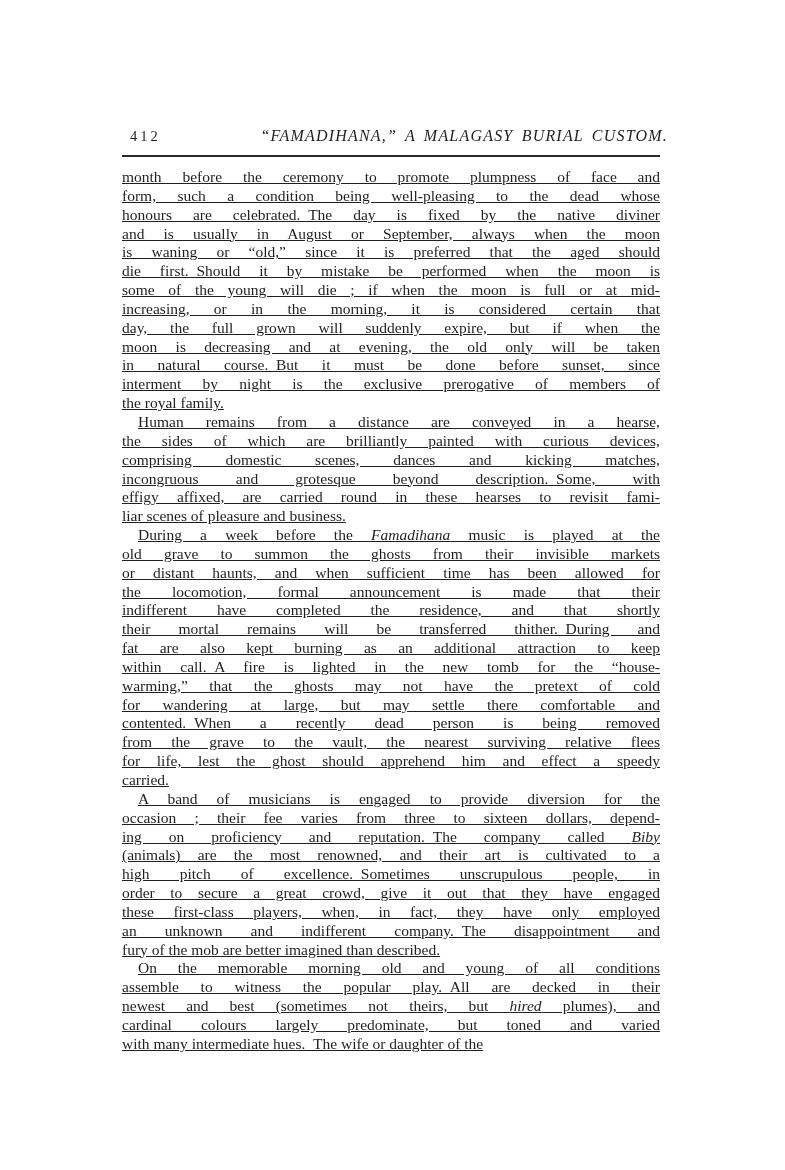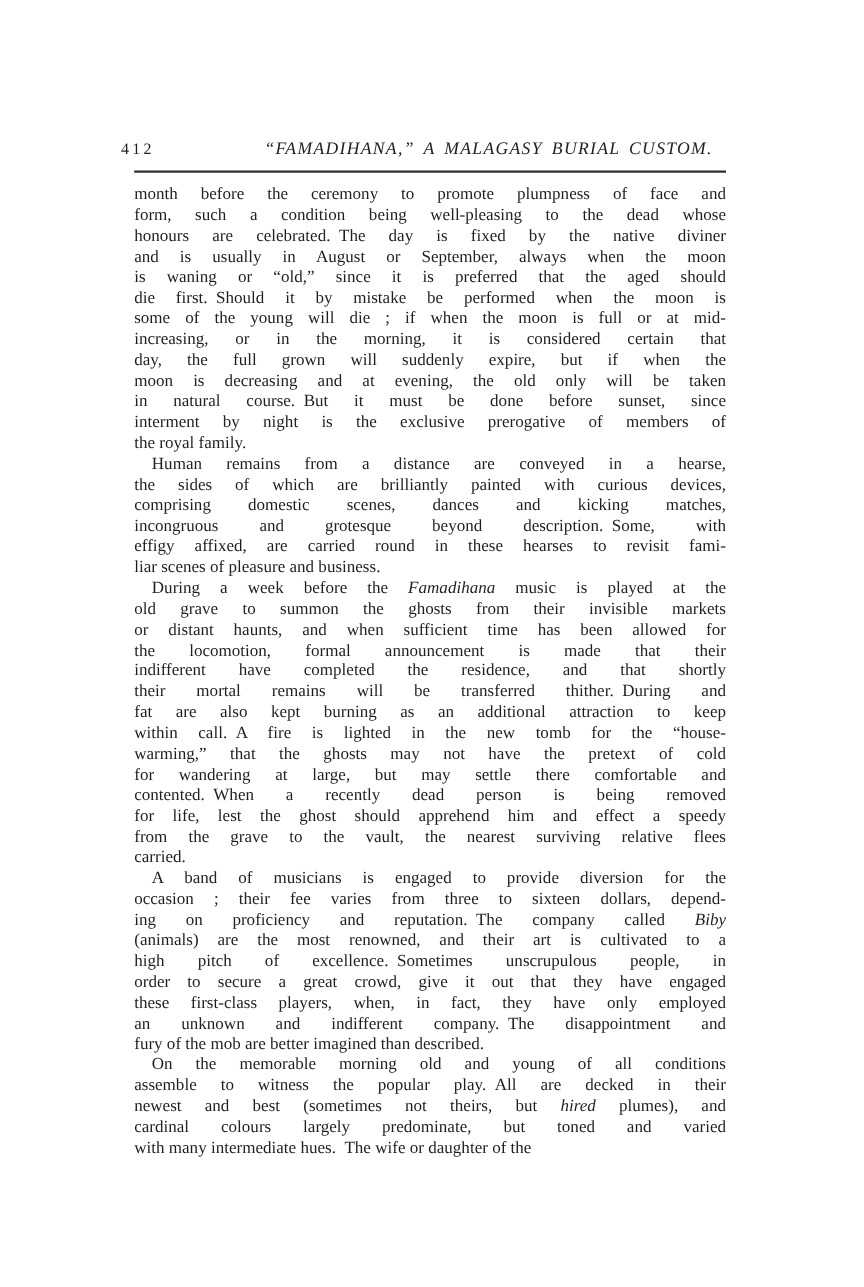--- a/index.html
+++ b/index.html
@@ -12,21 +12,21 @@
     width: 785px;
     height: 1170px;
     margin: 0 auto;
     background: #ffffff;
     color: #1f1f1f;
     font-family: "Liberation Serif", "DejaVu Serif", serif;
     overflow: hidden;
   }
   .page-header {
     position: absolute;
-    left: 110px;
+    left: 130px;
     top: 127px;
     width: 538px;
     display: flex;
     align-items: baseline;
     white-space: nowrap;
   }
   .page-number {
     font-size: 14.5px;
     letter-spacing: 3px;
     font-variant-numeric: oldstyle-nums;
@@ -48,21 +48,21 @@
     background: #2a2a2a;
   }
   .page-body {
     position: absolute;
     left: 122px;
     top: 168px;
     width: 538px;
     font-size: 15.5px;
     line-height: 18.85px;
   }
-  .paragraph { margin: 0; }
+  .paragraph { margin: 0; text-decoration: underline; }
   .line {
     text-align: justify;
     text-align-last: justify;
   }
   .line.par-last {
     text-align-last: left;
   }
   .line.indent {
     text-indent: 16px;
   }
@@ -108,22 +108,22 @@
         <div class="line"><span>old grave to summon the ghosts from their invisible markets</span></div>
         <div class="line"><span>or distant haunts, and when sufficient time has been allowed for</span></div>
         <div class="line"><span>the locomotion, formal announcement is made that their</span></div>
         <div class="line"><span>indifferent have completed the residence, and that shortly</span></div>
         <div class="line"><span>their mortal remains will be transferred thither. During and</span></div>
         <div class="line"><span>fat are also kept burning as an additional attraction to keep</span></div>
         <div class="line"><span>within call. A fire is lighted in the new tomb for the “house-</span></div>
         <div class="line"><span>warming,” that the ghosts may not have the pretext of cold</span></div>
         <div class="line"><span>for wandering at large, but may settle there comfortable and</span></div>
         <div class="line"><span>contented. When a recently dead person is being removed</span></div>
+        <div class="line"><span>from the grave to the vault, the nearest surviving relative flees</span></div>
         <div class="line"><span>for life, lest the ghost should apprehend him and effect a speedy</span></div>
-        <div class="line"><span>from the grave to the vault, the nearest surviving relative flees</span></div>
         <div class="line par-last"><span>carried.</span></div>
       </div>
       <div class="paragraph">
         <div class="line indent"><span>A band of musicians is engaged to provide diversion for the</span></div>
         <div class="line"><span>occasion ; their fee varies from three to sixteen dollars, depend-</span></div>
         <div class="line"><span>ing on proficiency and reputation. The company called </span><em>Biby</em></div>
         <div class="line"><span>(animals) are the most renowned, and their art is cultivated to a</span></div>
         <div class="line"><span>high pitch of excellence. Sometimes unscrupulous people, in</span></div>
         <div class="line"><span>order to secure a great crowd, give it out that they have engaged</span></div>
         <div class="line"><span>these first-class players, when, in fact, they have only employed</span></div>

